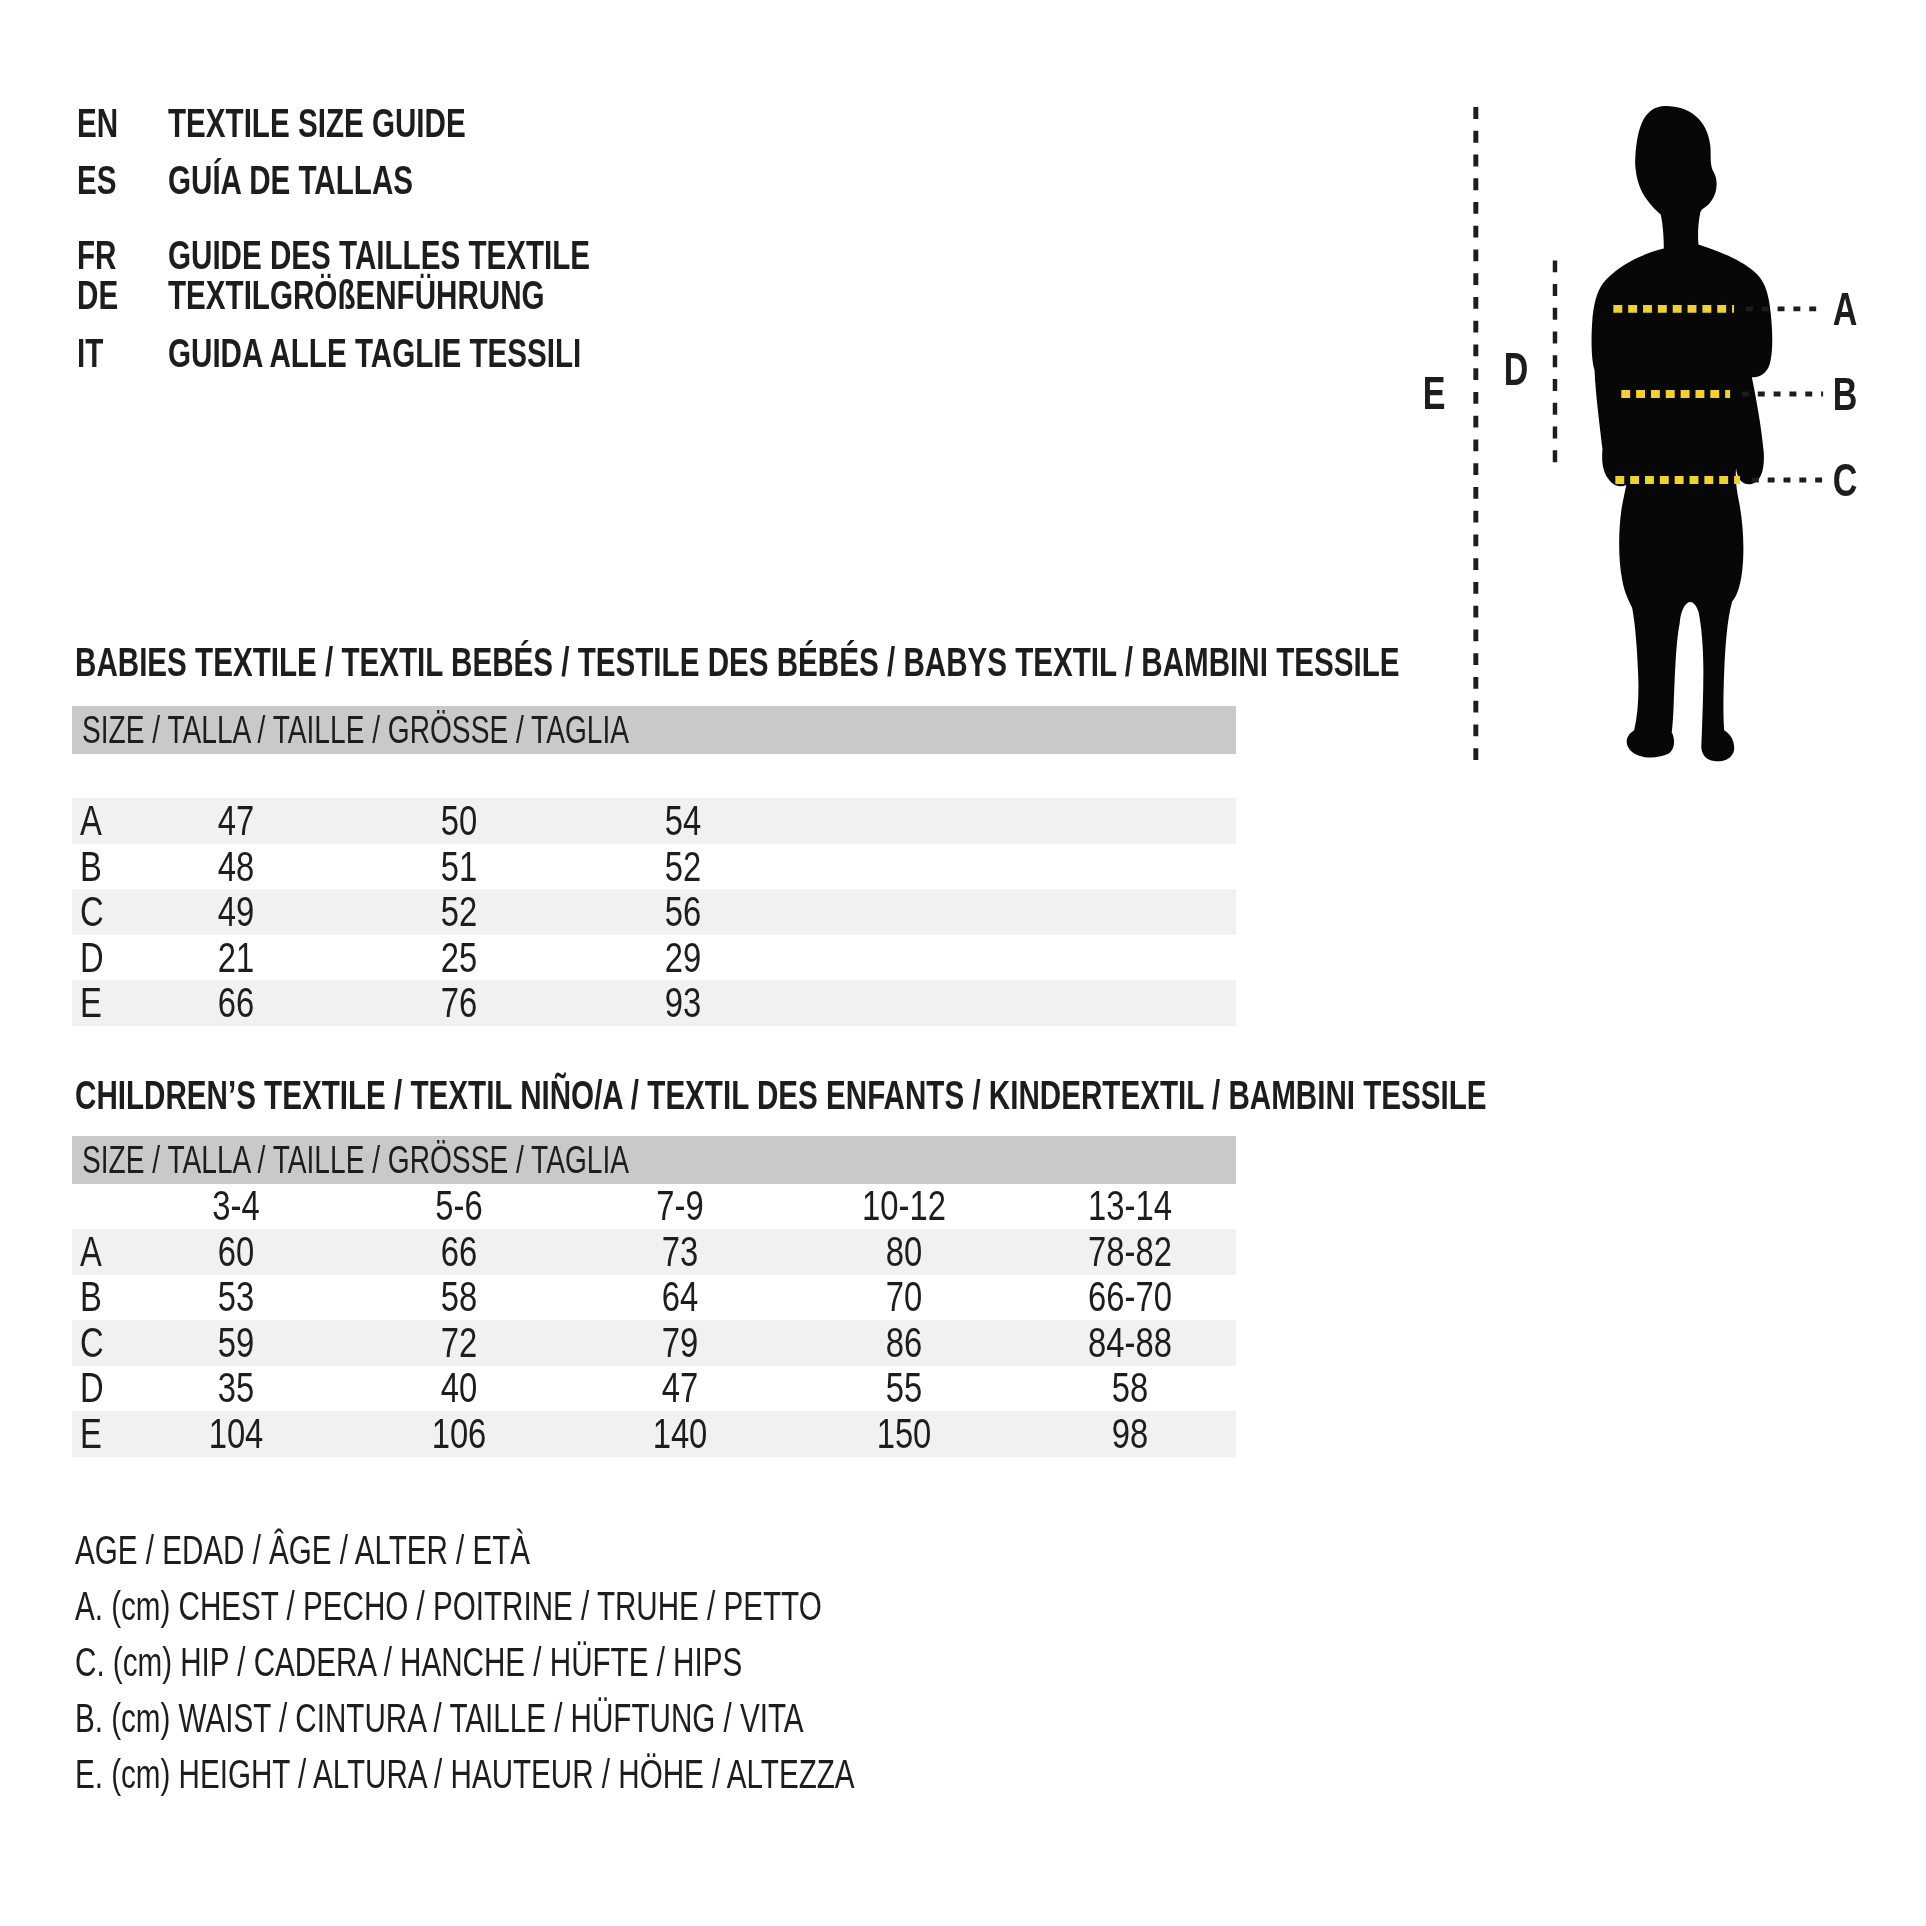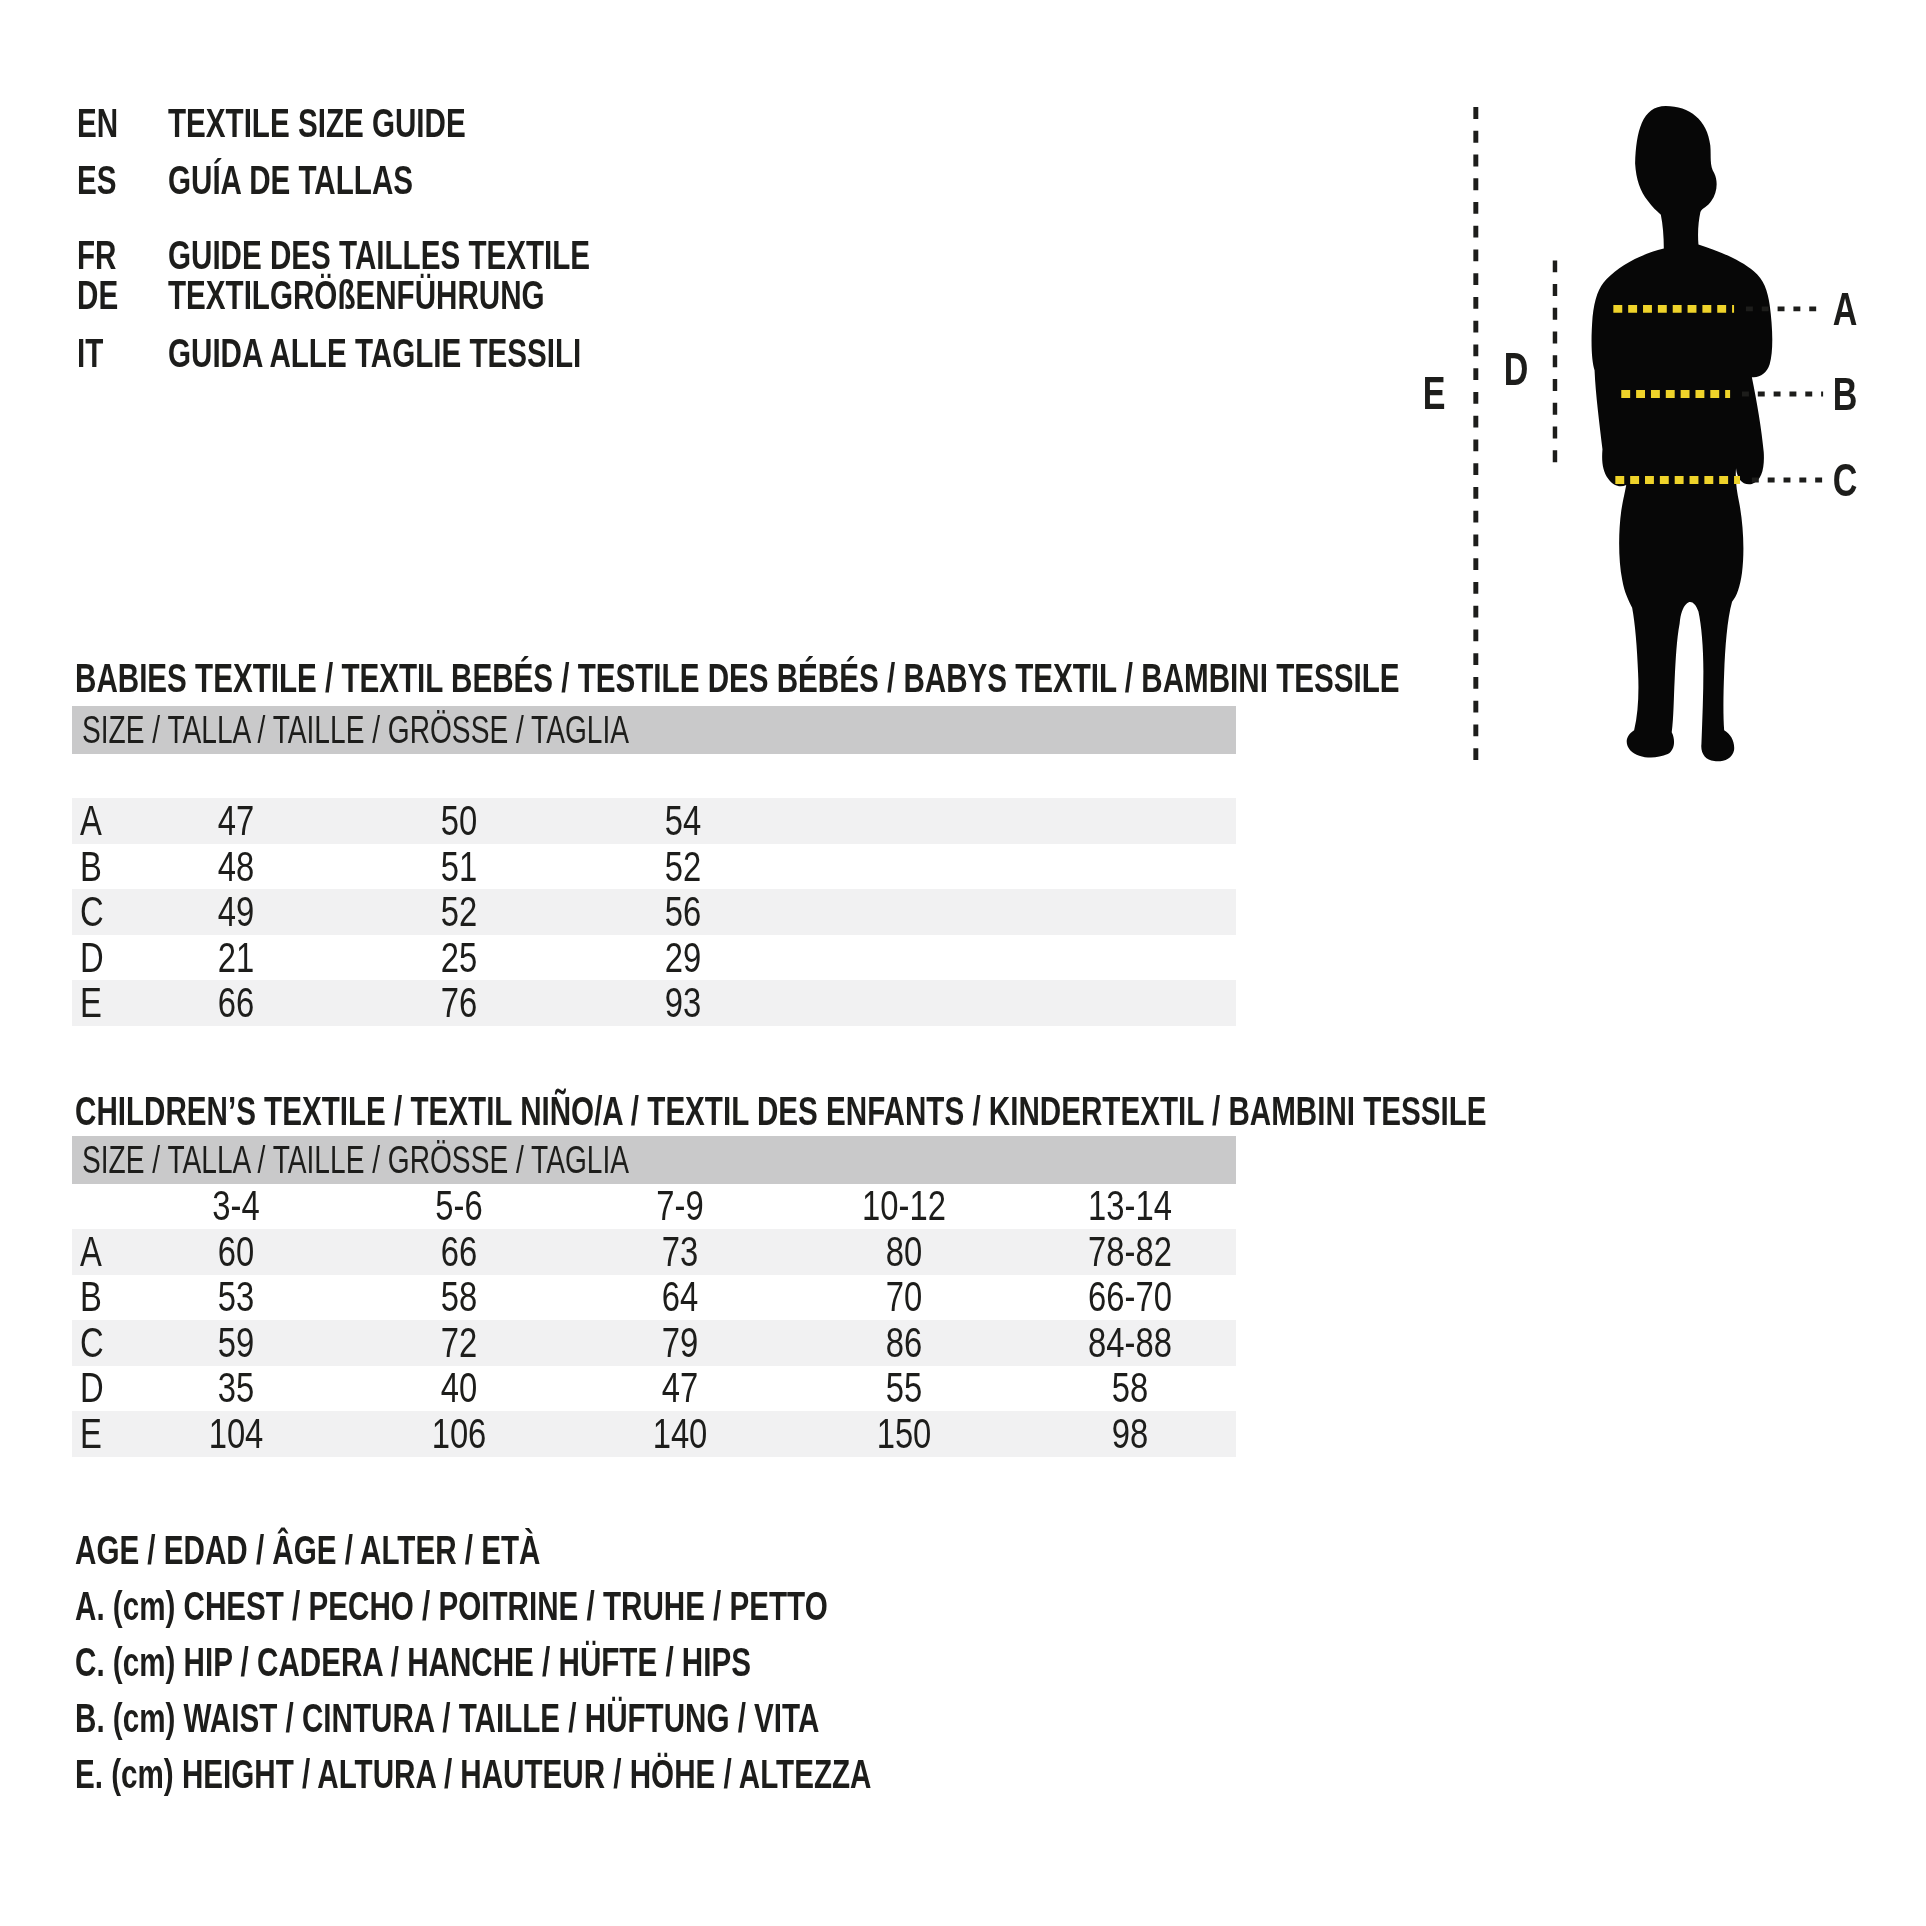--- a/index.html
+++ b/index.html
@@ -8,33 +8,33 @@
     font-family:"Liberation Sans","DejaVu Sans",sans-serif;color:#1d1d1b;overflow:hidden;
   }
   .cond{display:inline-block;transform:scaleX(0.74);transform-origin:0 50%;white-space:nowrap;}
 
   
   .lang-row{position:absolute;left:75px;height:57px;line-height:57px;width:891px;}
   .lang-code{position:absolute;left:2px;font-size:40px;font-weight:bold;}
   .lang-title{position:absolute;left:93px;font-size:40px;font-weight:bold;}
 
   
-  .sec-title{position:absolute;left:75px;height:46px;line-height:46px;font-size:40px;font-weight:bold;margin-top:16px;}
+  .sec-title{position:absolute;left:75px;height:46px;line-height:46px;font-size:40px;font-weight:bold;}
 
   
   .size-bar{position:absolute;left:72px;width:1164px;height:48px;line-height:48px;background:#c9c9ca;}
   .size-bar .cond{margin-left:10px;font-size:38px;font-weight:400;}
   .trow{position:absolute;left:72px;width:1164px;height:46px;line-height:46px;font-size:42px;font-weight:400;}
   .trow.stripe{background:#f1f1f2;}
   .rlabel{position:absolute;left:8px;transform:scaleX(0.78);transform-origin:0 50%;white-space:nowrap;}
   .cnum{position:absolute;transform:translateX(-50%) scaleX(0.78);white-space:nowrap;}
 
   
   .legend{position:absolute;left:75px;top:1522px;}
-  .legend-line{height:56px;line-height:56px;font-size:40px;font-weight:bold;}
+  .legend-line{height:56px;line-height:56px;font-size:40px;font-weight:normal;}
 
   
   .fig-svg{position:absolute;left:1366px;top:79px;width:560px;height:713px;}
   .fig-letter{position:absolute;font-size:46px;font-weight:bold;transform:translate(-50%,-50%) scaleX(0.74);white-space:nowrap;}
 </style>
 </head>
 <body>
 
 <div class="page">
 

